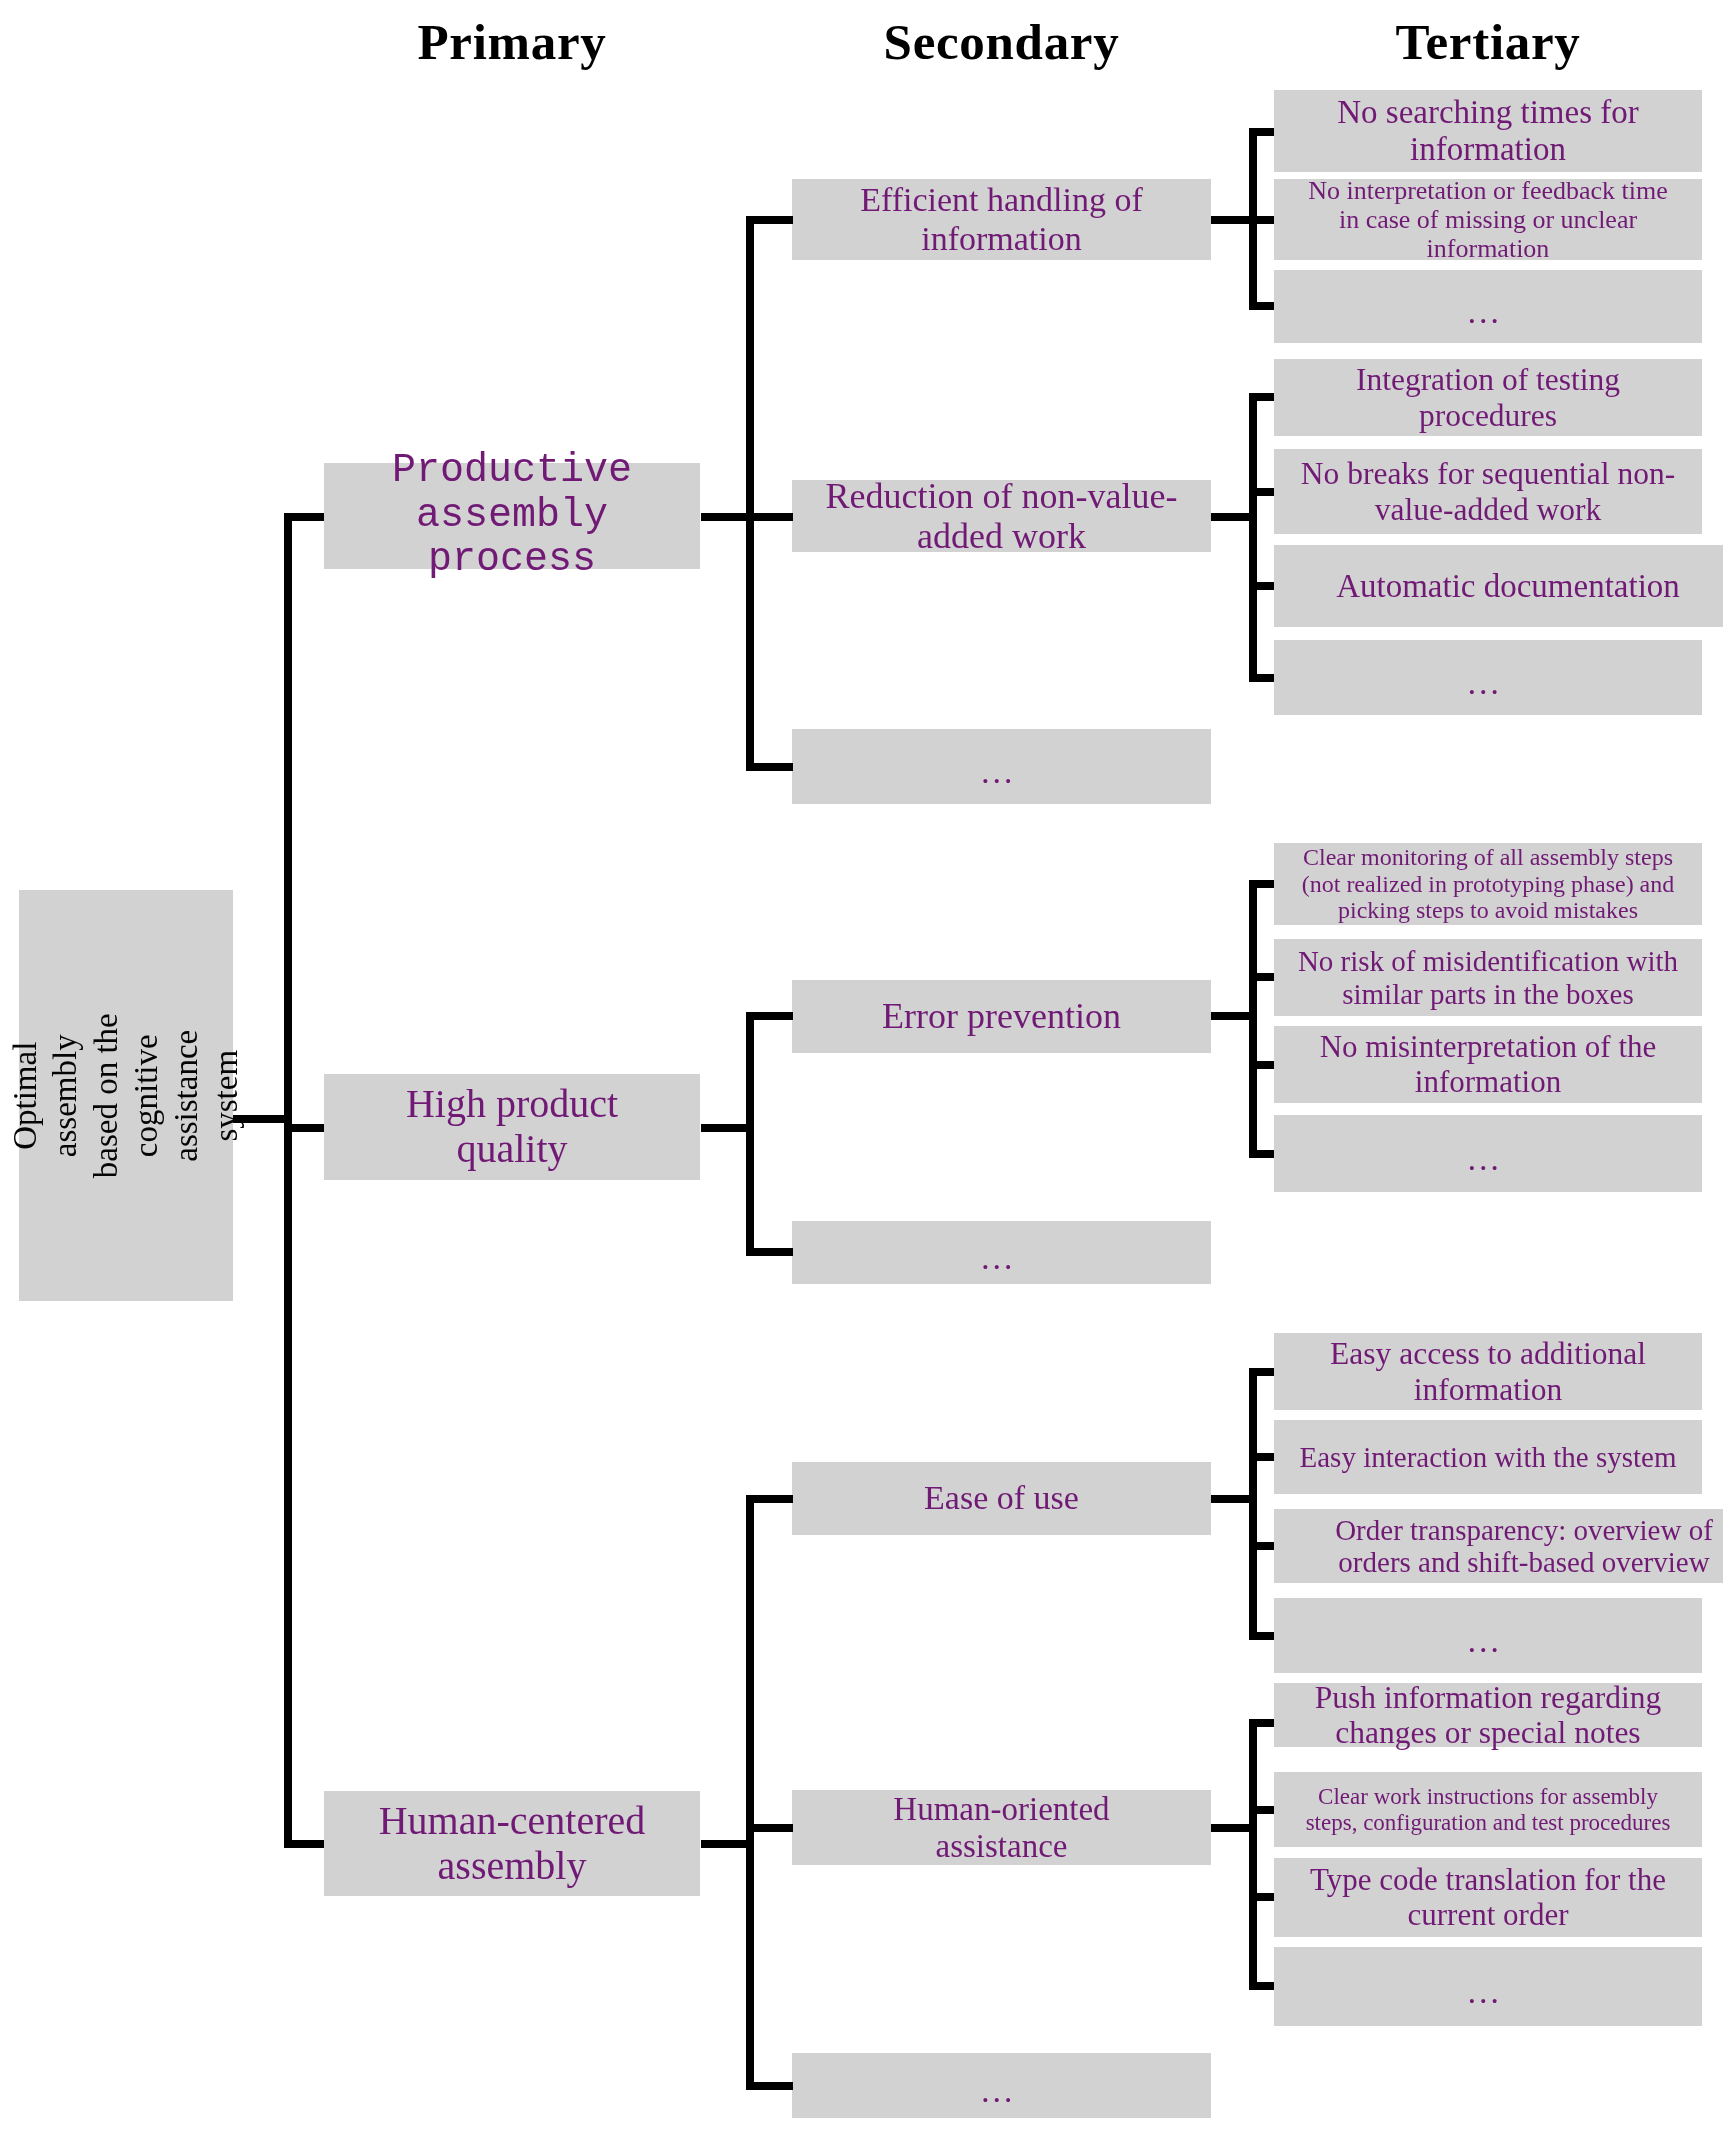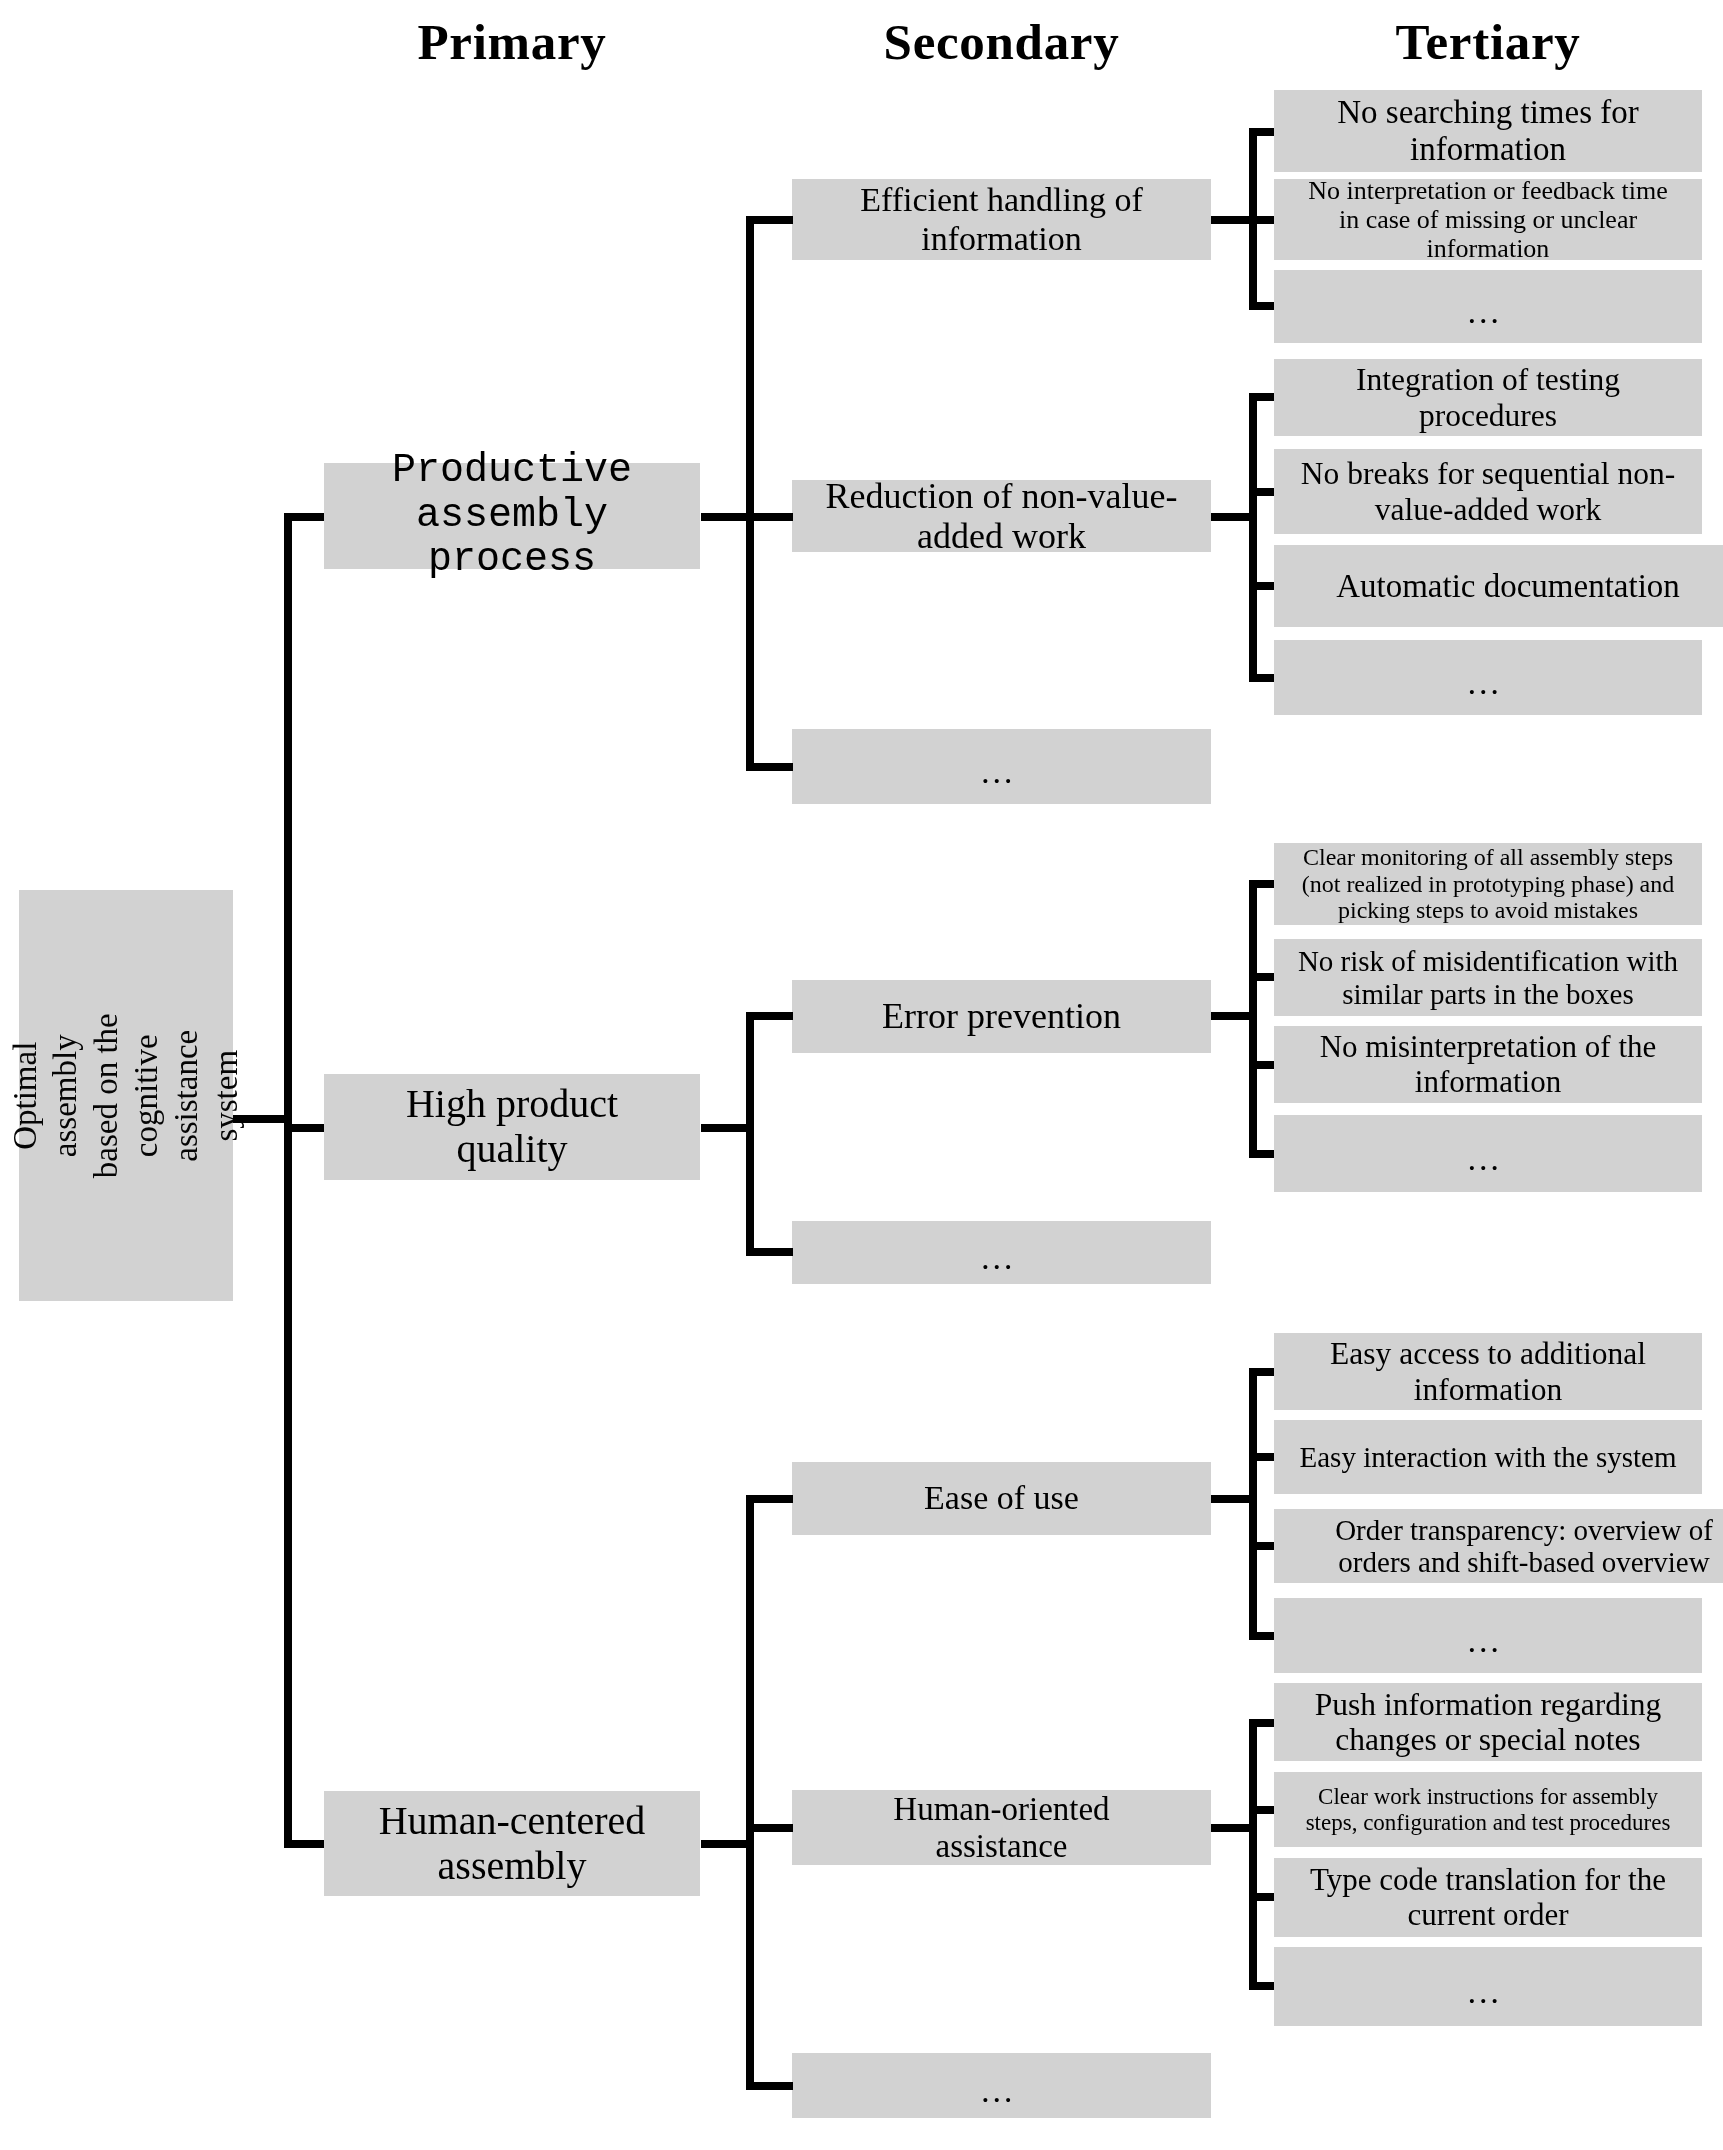--- a/index.html
+++ b/index.html
@@ -16,21 +16,21 @@
     display:flex;align-items:center;justify-content:center;
     font-size:51px;font-weight:bold;letter-spacing:0.7px;
   }
   .node{
     position:absolute;
     background:#d2d2d2;
     display:flex;align-items:center;justify-content:center;
     text-align:center;
     white-space:pre-line;
     line-height:1.12;
-    color:#000000;
+    color:#701a75;
   }
   .node.ellipsis{
     letter-spacing:9.6px;
     padding-top:11px;
     box-sizing:border-box;
   }
   .conn{
     position:absolute;
     background:#000000;
   }
@@ -141,21 +141,21 @@
     <div class="node" style="left: 1274px; top: 1509px; width: 428px; height: 74px; font-size: 29px; padding-left: 36px;">Order transparency: overview of
 orders and shift-based overview</div>
     <div class="conn" style="left: 1249px; top: 1542px; width: 25px; height: 7.5px;"></div>
     <div class="node ellipsis" style="left: 1274px; top: 1598px; width: 428px; height: 75px; font-size: 34px;">…</div>
     <div class="conn" style="left: 1249px; top: 1632px; width: 25px; height: 7.5px;"></div>
     <div class="node" style="left: 792px; top: 1790px; width: 419px; height: 75px; font-size: 33px;">Human-oriented
 assistance</div>
     <div class="conn" style="left: 746px; top: 1824px; width: 47px; height: 7.5px;"></div>
     <div class="conn" style="left: 1211px; top: 1824px; width: 46px; height: 7.5px;"></div>
     <div class="conn" style="left: 1249px; top: 1719px; width: 7.5px; height: 271px;"></div>
-    <div class="node" style="left: 1274px; top: 1683px; width: 428px; height: 78px; font-size: 31.5px;">Push information regarding
+    <div class="node" style="left: 1274px; top: 1683px; width: 428px; height: 64px; font-size: 31.5px;">Push information regarding
 changes or special notes</div>
     <div class="conn" style="left: 1249px; top: 1719px; width: 25px; height: 7.5px;"></div>
     <div class="node" style="left: 1274px; top: 1772px; width: 428px; height: 75px; font-size: 23px;">Clear work instructions for assembly
 steps, configuration and test procedures</div>
     <div class="conn" style="left: 1249px; top: 1806px; width: 25px; height: 7.5px;"></div>
     <div class="node" style="left: 1274px; top: 1858px; width: 428px; height: 79px; font-size: 31px;">Type code translation for the
 current order</div>
     <div class="conn" style="left: 1249px; top: 1893px; width: 25px; height: 7.5px;"></div>
     <div class="node ellipsis" style="left: 1274px; top: 1947px; width: 428px; height: 79px; font-size: 34px;">…</div>
     <div class="conn" style="left: 1249px; top: 1982px; width: 25px; height: 7.5px;"></div>

